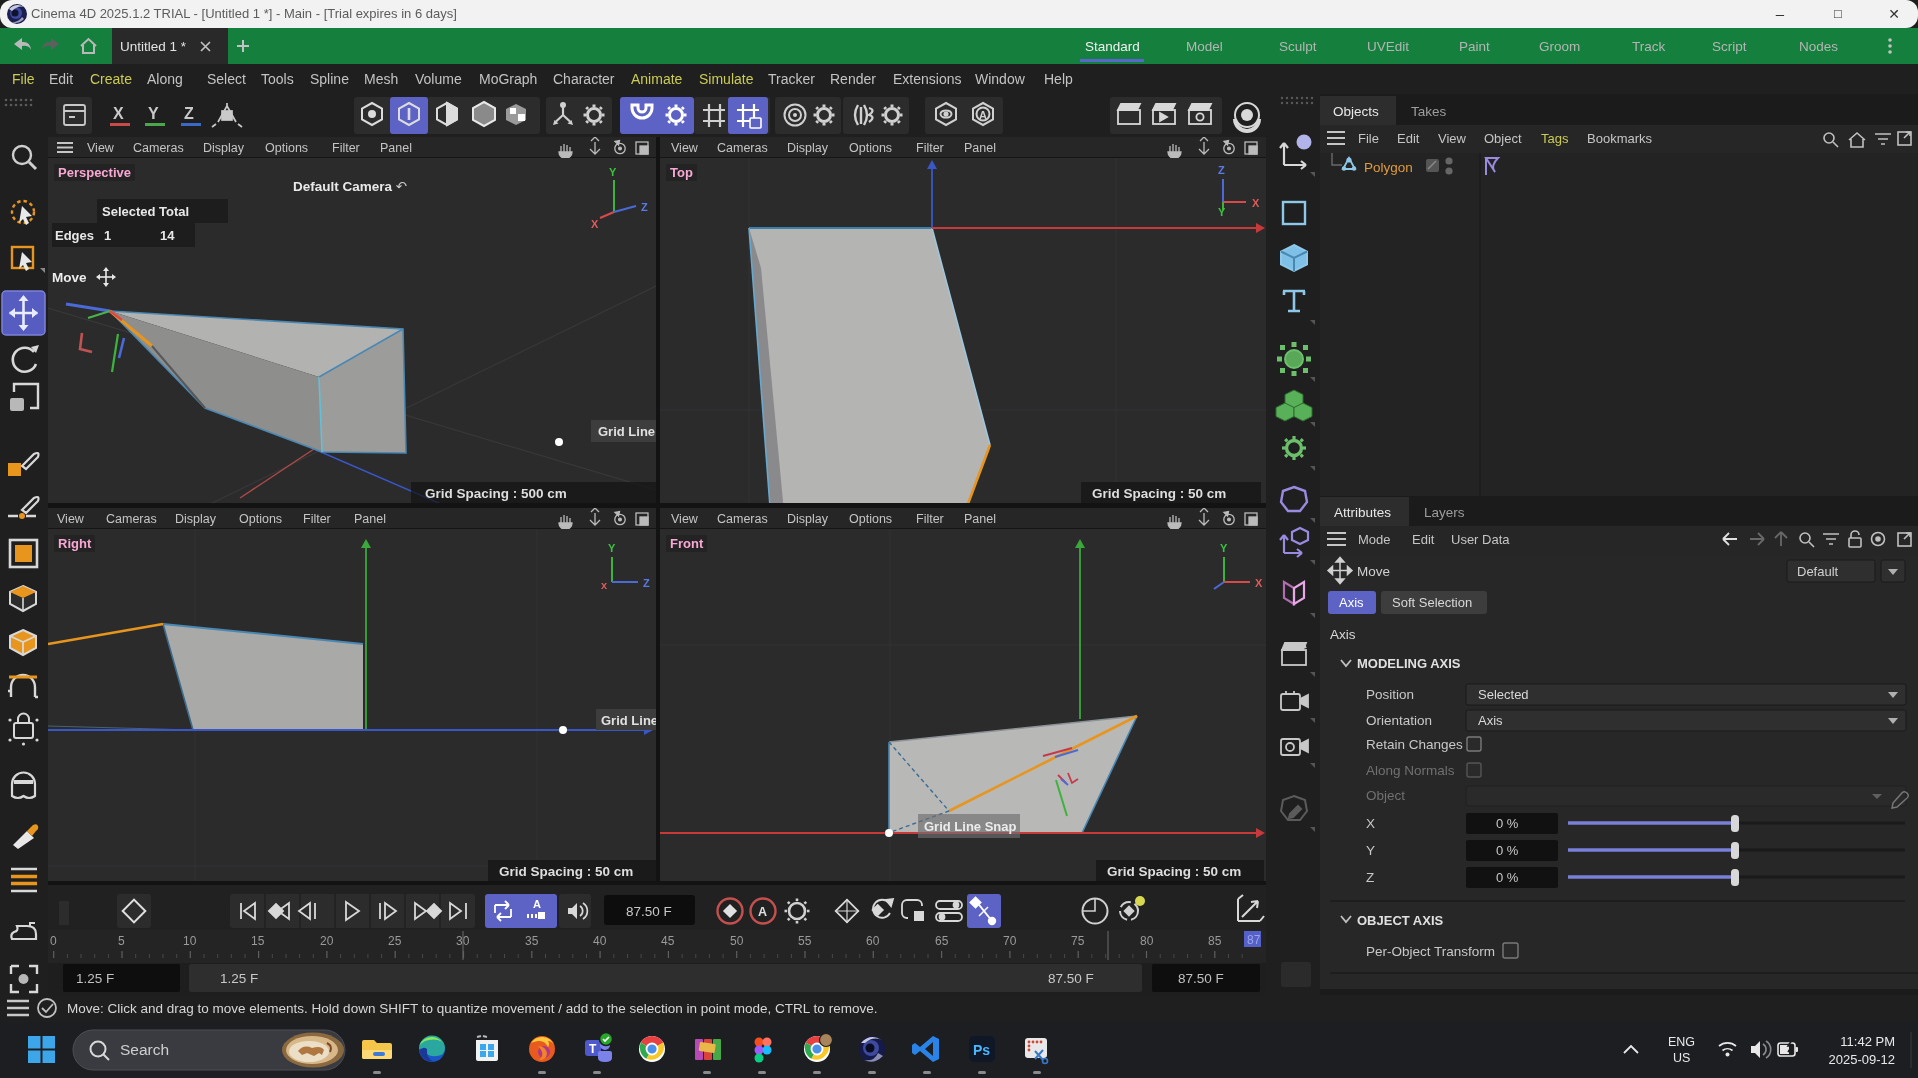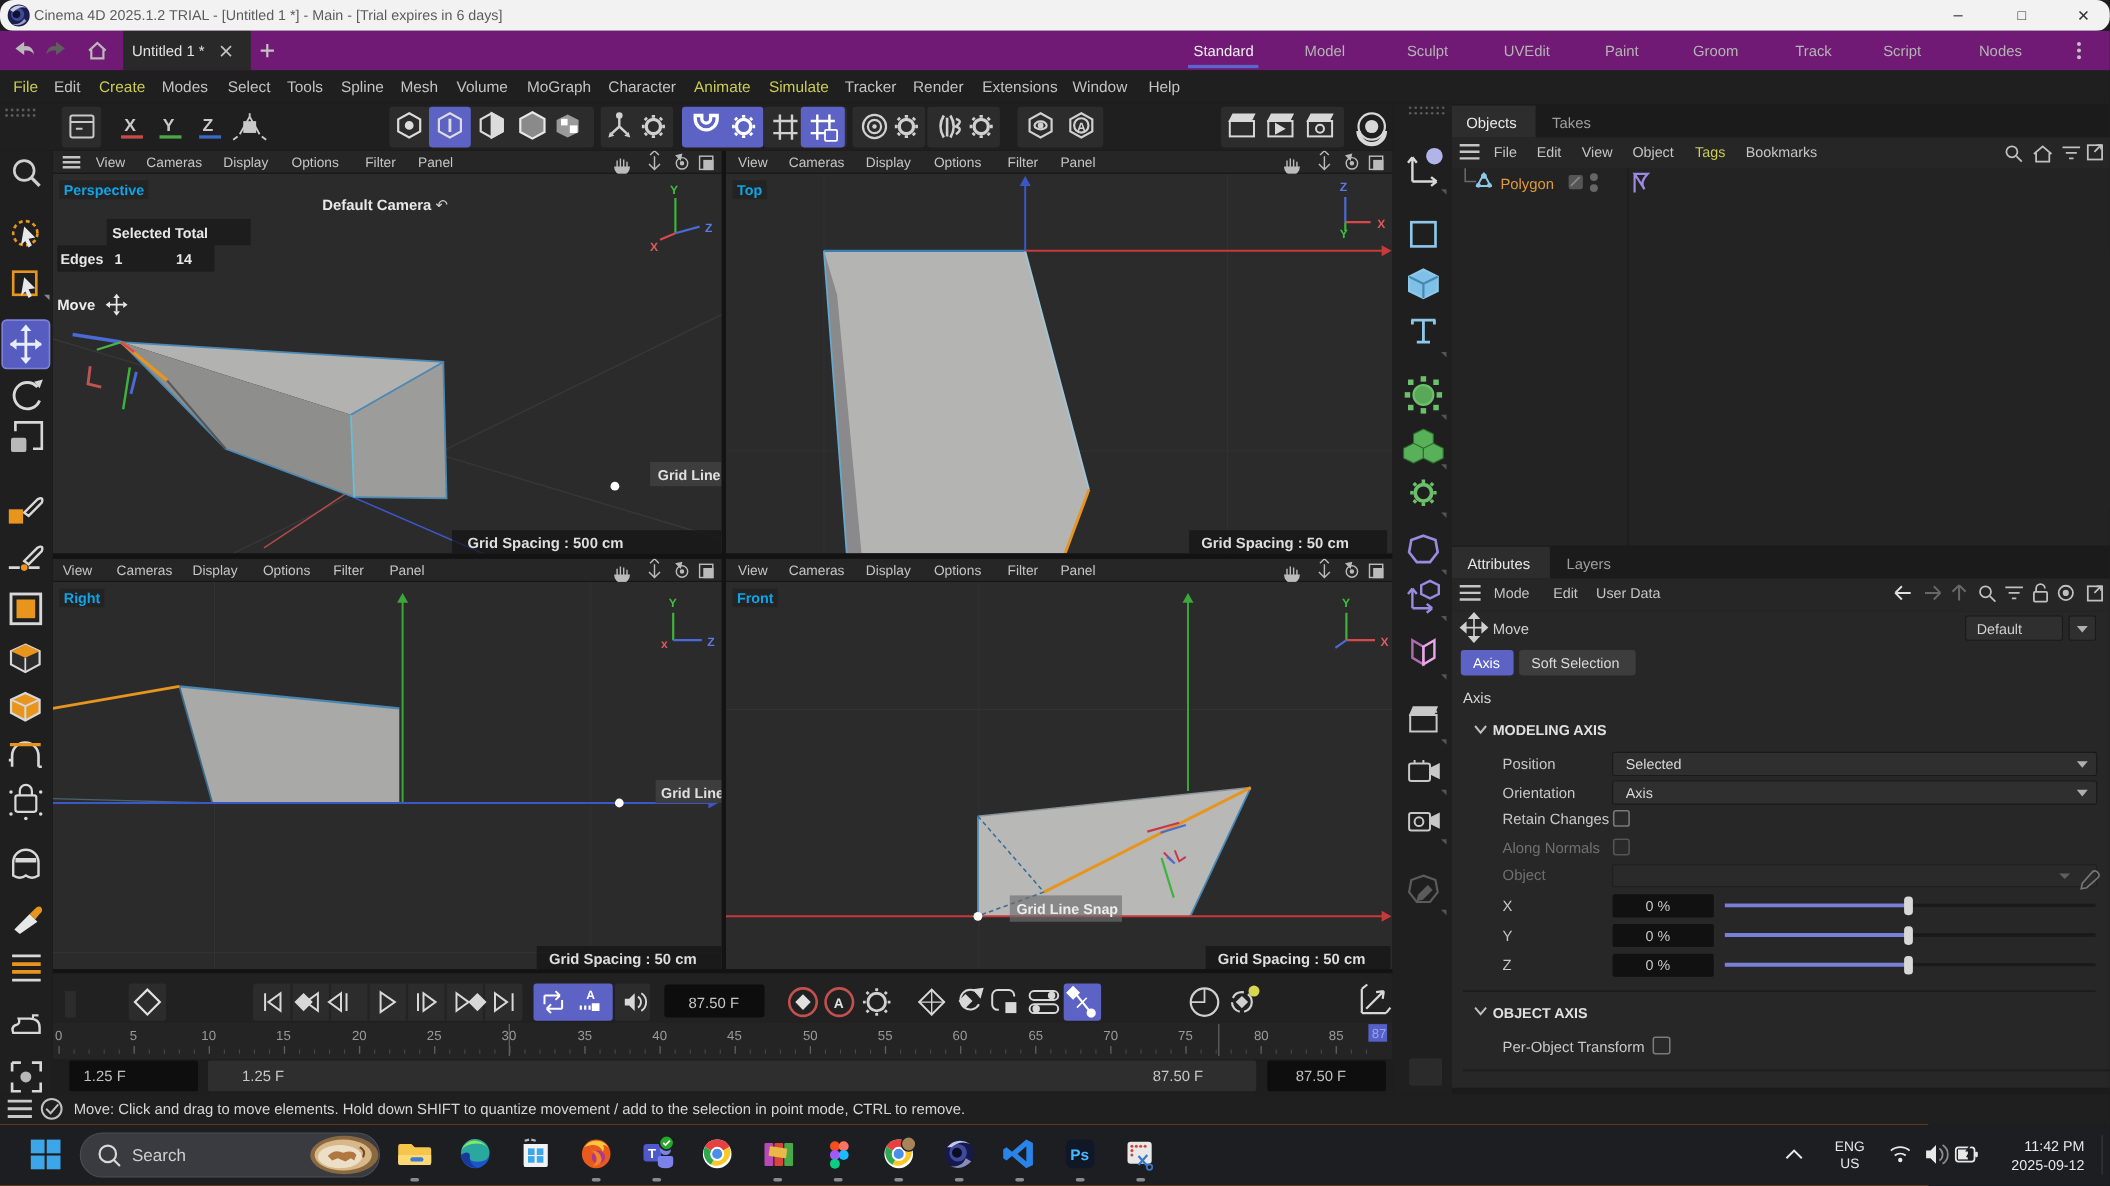--- a/index.html
+++ b/index.html
@@ -4,31 +4,31 @@
 <style>
 * { margin:0; padding:0; box-sizing:border-box; }
 html,body { width:1918px; height:1078px; overflow:hidden; background:#1d1d1d; font-family:"Liberation Sans", sans-serif; }
 #root { position:absolute; top:0; left:0; width:1918px; height:1078px; }
 .abs { position:absolute; }
 
 #titlebar { top:0; left:0; width:1918px; height:28px; background:#f2f2f2; color:#5c5c5c; font-size:13px;border-radius:12px; }
 #titlebar .ttext { position:absolute; left:31px; top:6px; }
 .wbtn { position:absolute; top:0; width:46px; height:28px; color:#333; font-size:13px; text-align:center; line-height:28px; }
 
-#tabrow { top:28px; left:0; width:1918px; height:36px; background:#701a75; color:#c9c9c9; }
+#tabrow { top:28px; left:0; width:1918px; height:36px; background:#15803d; color:#c9c9c9; }
 
 #menurow { top:64px; left:0; width:1918px; height:30px; background:#1f1f1f; color:#c3c3c3; font-size:14px; }
 #menurow span { position:absolute; top:7px; }
 .ym { color:#cbcb55; }
 
 #toolbar { top:94px; left:0; width:1266px; height:43px; background:#1f1f1f; }
 
 .vpmenu { position:absolute; height:21px; background:#262626; color:#c5c5c5; font-size:12.5px; border-bottom:1px solid #151515;}
 .vp { position:absolute; background:#2b2b2c; overflow:hidden; }
-.vplabel { position:absolute; top:6px; left:6px; color:#0ea5e9; font-size:13px; font-weight:bold; background:rgba(30,30,30,.55); padding:1px 4px;text-align:right; }
+.vplabel { position:absolute; top:6px; left:6px; color:#f9a8d4; font-size:13px; font-weight:bold; background:rgba(30,30,30,.55); padding:1px 4px;text-align:right; }
 svg { position:absolute; top:0; left:0; }
 
 #lefttb { top:137px; left:0; width:48px; height:858px; background:#1f1f1f; }
 
 #timeline { top:885px; left:48px; width:1218px; height:110px; background:#222; }
 
 #rstrip { top:94px; left:1266px; width:54px; height:901px; background:#1f1f1f; }
 #rpanel { top:94px; left:1320px; width:598px; height:901px; background:#232323; }
 
 #statusbar { top:995px; left:0; width:1918px; height:27px; background:#1f1f1f; color:#eab308; font-size:13.5px; }
@@ -76,21 +76,21 @@
       <text x="1799" y="23" fill="#b4b4b4" font-size="13.5" font-family="Liberation Sans">Nodes</text>
       <circle cx="1890" cy="12" r="1.8" fill="#c3c3c3"></circle>
         <circle cx="1890" cy="18" r="1.8" fill="#c3c3c3"></circle>
         <circle cx="1890" cy="24" r="1.8" fill="#c3c3c3"></circle>
     </svg>
   </div>
   <div class="abs" id="menurow">
     <span class="ym" style="left:12px">File</span>
     <span style="left:49px">Edit</span>
     <span class="ym" style="left:90px">Create</span>
-    <span style="left:147px">Modes</span>
+    <span style="left:147px">Along</span>
     <span style="left:207px">Select</span>
     <span style="left:261px">Tools</span>
     <span style="left:310px">Spline</span>
     <span style="left:364px">Mesh</span>
     <span style="left:415px">Volume</span>
     <span style="left:479px">MoGraph</span>
     <span style="left:553px">Character</span>
     <span class="ym" style="left:631px">Animate</span>
     <span class="ym" style="left:699px">Simulate</span>
     <span style="left:768px">Tracker</span>

